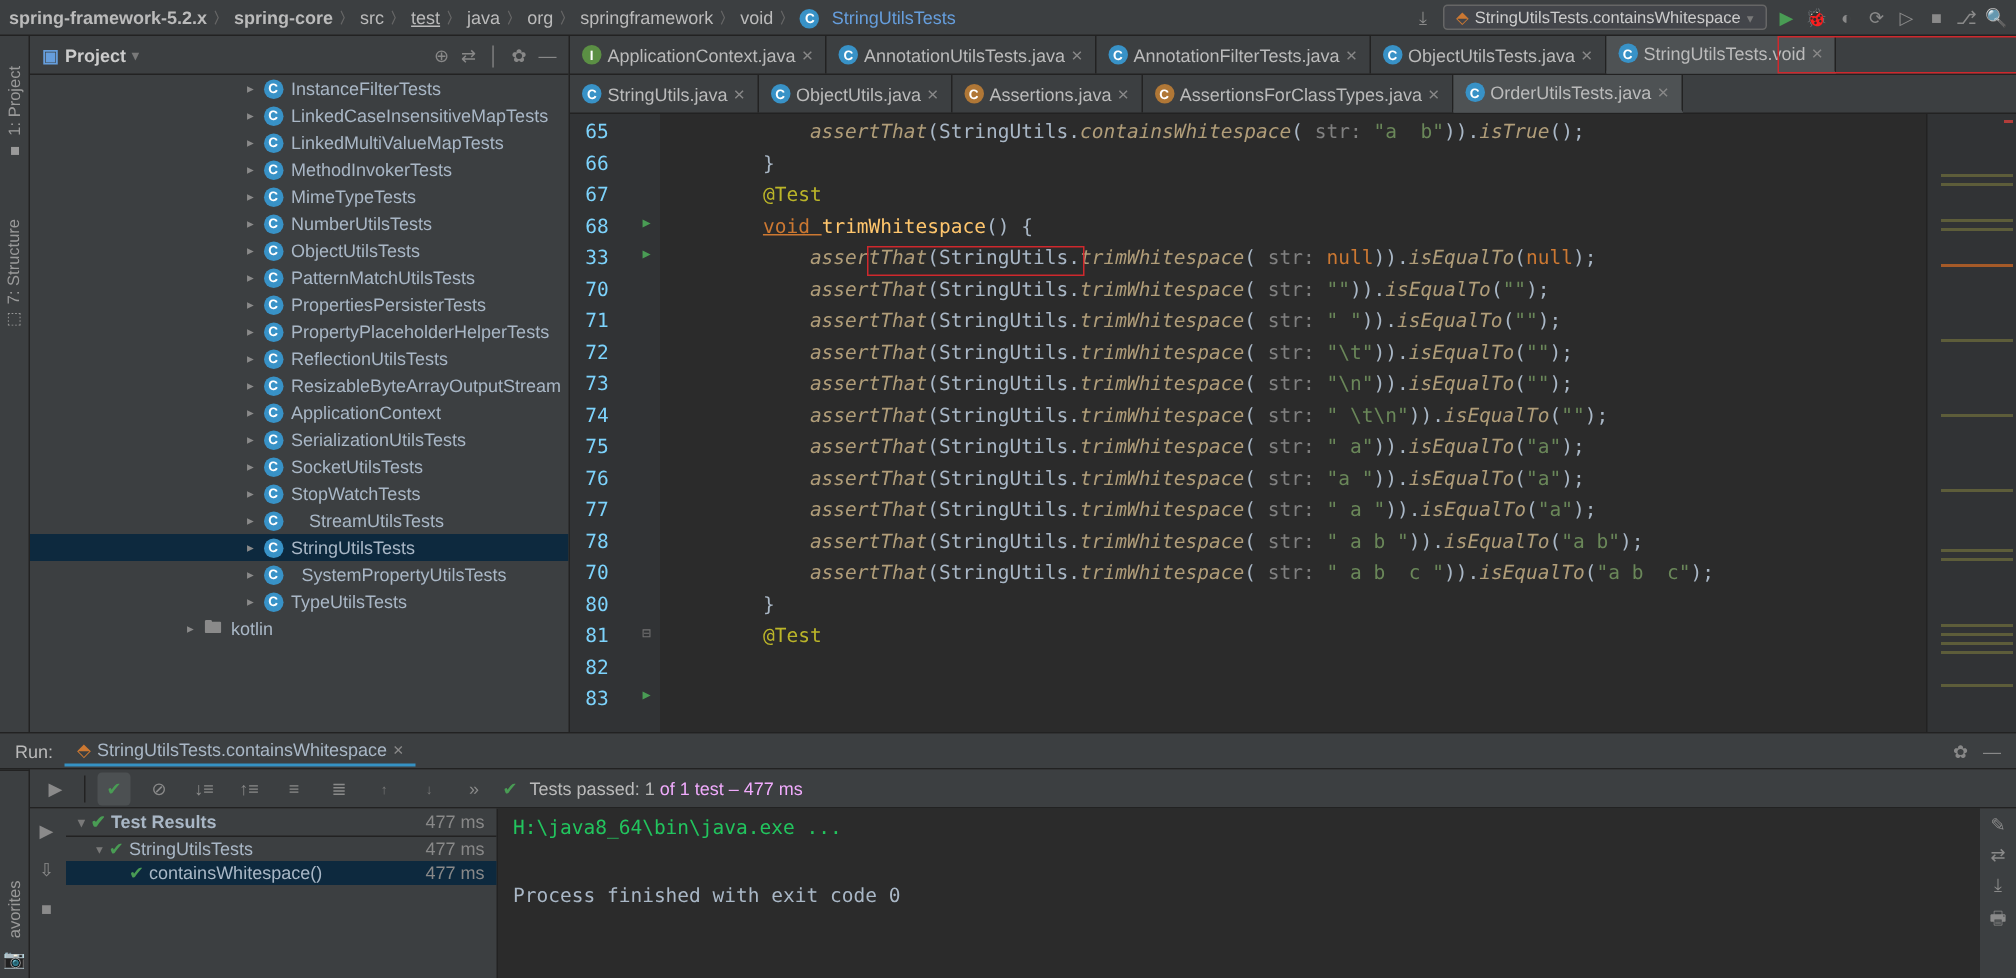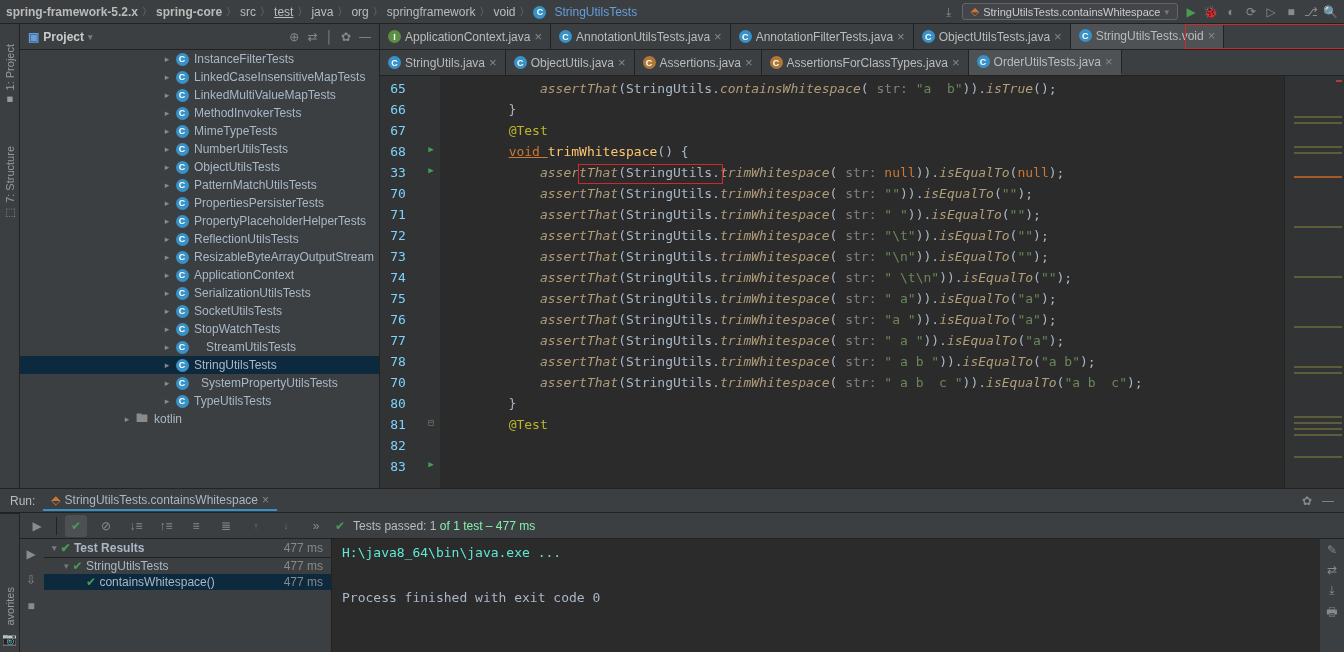--- a/index.html
+++ b/index.html
@@ -455,21 +455,21 @@
         <span class="tool-btn active" style="color:#499c54">✔</span>
         <span class="tool-btn">⊘</span>
         <span class="tool-btn">↓≡</span>
         <span class="tool-btn">↑≡</span>
         <span class="tool-btn">≡</span>
         <span class="tool-btn">≣</span>
         <span class="tool-btn chev">↑</span>
         <span class="tool-btn chev">↓</span>
         <span class="tool-btn gray-icon">»</span>
         <span class="test-pass">✔</span>
-        <span><span style="color:#bbb">Tests passed: 1</span><span style="color:#86efac"> of 1 test – 477 ms</span></span>
+        <span><span style="color:#bbb">Tests passed: 1</span><span style="color:#f0abfc"> of 1 test – 477 ms</span></span>
       </div>
       <div class="run-body">
         <div class="run-left-gutter">
           <span class="tool-btn play-green">▶</span>
           <span class="tool-btn gray-icon">⇩</span>
           <span class="tool-btn gray-icon">■</span>
         </div>
         <div class="test-tree">
           <div class="hdr">
             <span class="chev" style="margin-right:4px">▾</span>
@@ -484,21 +484,21 @@
                 <span>StringUtilsTests</span>
                 <span class="time">477 ms</span>
               </div>
               <div class="row selected" style="padding-left: 42px;">
                 <span class="test-pass">✔&nbsp;</span>
                 <span>containsWhitespace()</span>
                 <span class="time">477 ms</span>
               </div>
             </div>
         </div>
-        <div class="console"><span style="color:#5eead4">H:\java8_64\bin\java.exe ...</span>
+        <div class="console"><span style="color:#22c55e">H:\java8_64\bin\java.exe ...</span>
 
 
 <span>Process finished with exit code 0</span></div>
         <div class="console-right-gutter">
           <span class="gray-icon">✎</span>
           <span class="gray-icon">⇄</span>
           <span class="gray-icon">⤓</span>
           <span class="gray-icon">🖶</span>
         </div>
       </div>

